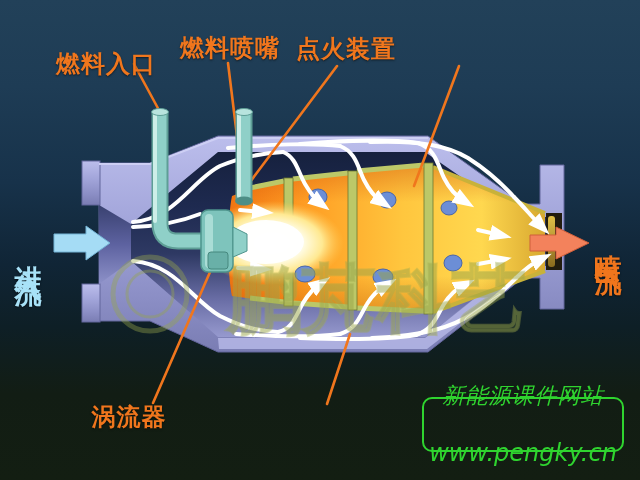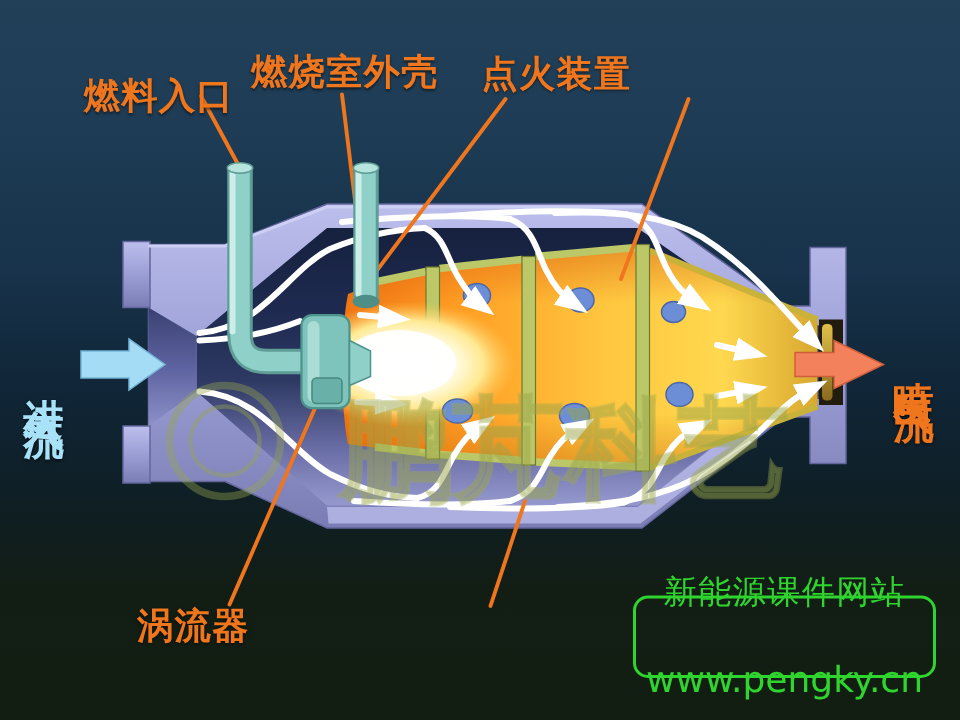--- a/index.html
+++ b/index.html
@@ -22,21 +22,21 @@
     writing-mode:vertical-rl;text-orientation:upright;
     font-weight:bold;font-size:27px;letter-spacing:4px;white-space:nowrap;
     text-shadow:0 1px 2px rgba(0,0,0,.55);
   }
   .vtext.cyan{color:#a8e2f8;}
   .vtext.orange{color:#f0761d;}
   #site-box{
     position:absolute;left:422px;top:397px;width:202px;height:55px;
     border:2px solid #2fd42f;border-radius:10px;box-sizing:border-box;
     display:flex;flex-direction:column;justify-content:center;align-items:center;
-    color:#2fd42f;line-height:25px;
+    color:#2fd42f;line-height:25px;font-style:italic;
   }
   #site-box .l1{font-size:22px;letter-spacing:1px;}
   #site-box .l2{font-size:24px;margin-top:33px;}
 </style>
 </head>
 <body>
 
 <div id="canvas">
 
 <svg id="diagram-svg" width="640" height="480" viewBox="0 0 640 480">
@@ -203,22 +203,22 @@
   </g>
   <g>
     <rect x="201" y="210" width="32" height="62" rx="7" fill="#7ec4bc" stroke="#4e948c" stroke-width="1.5"></rect>
     <rect x="205" y="214" width="8" height="54" rx="4" fill="#b2e2da" opacity="0.85"></rect>
     <rect x="208" y="252" width="20" height="17" rx="3" fill="#69b0a8" stroke="#46887f" stroke-width="1"></rect>
     <polygon points="233,227 247,234 247,251 233,257" fill="#8fd0c8" stroke="#4e948c" stroke-width="1"></polygon>
   </g>
 </svg>
 
 <div class="lbl" style="left:106px;top:64px">燃料入口</div>
-<div class="lbl" style="left:230px;top:48px">燃烧室外壳</div>
-<div class="lbl" style="left:371px;top:49px">点火装置</div>
+<div class="lbl" style="left:230px;top:48px">燃料喷嘴</div>
+<div class="lbl" style="left:346px;top:49px">点火装置</div>
 <div class="lbl" style="left:129px;top:417px">涡流器</div>
 
 <div class="vtext cyan" style="left:28px;top:252px">进入气流</div>
 <div class="vtext orange" style="left:608px;top:241px">喷出气流</div>
 
 <div id="site-box">
   <div class="l1">新能源课件网站</div>
   <div class="l2">www.pengky.cn</div>
 </div>
 

